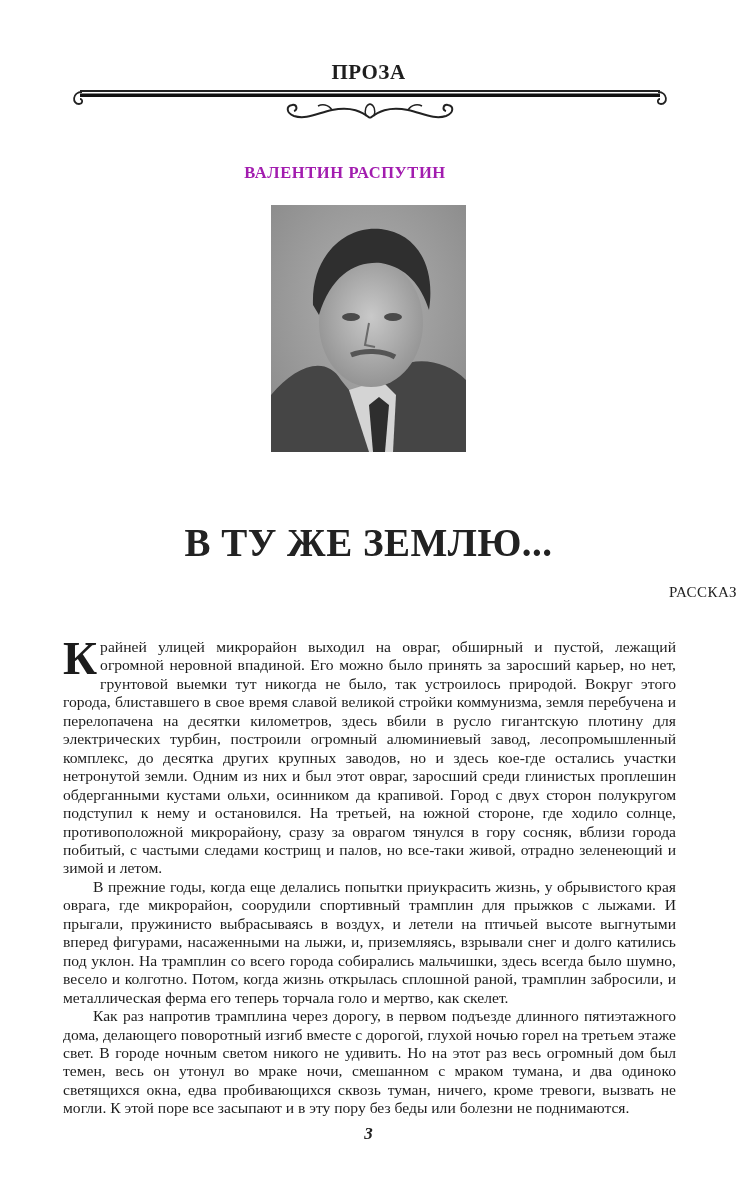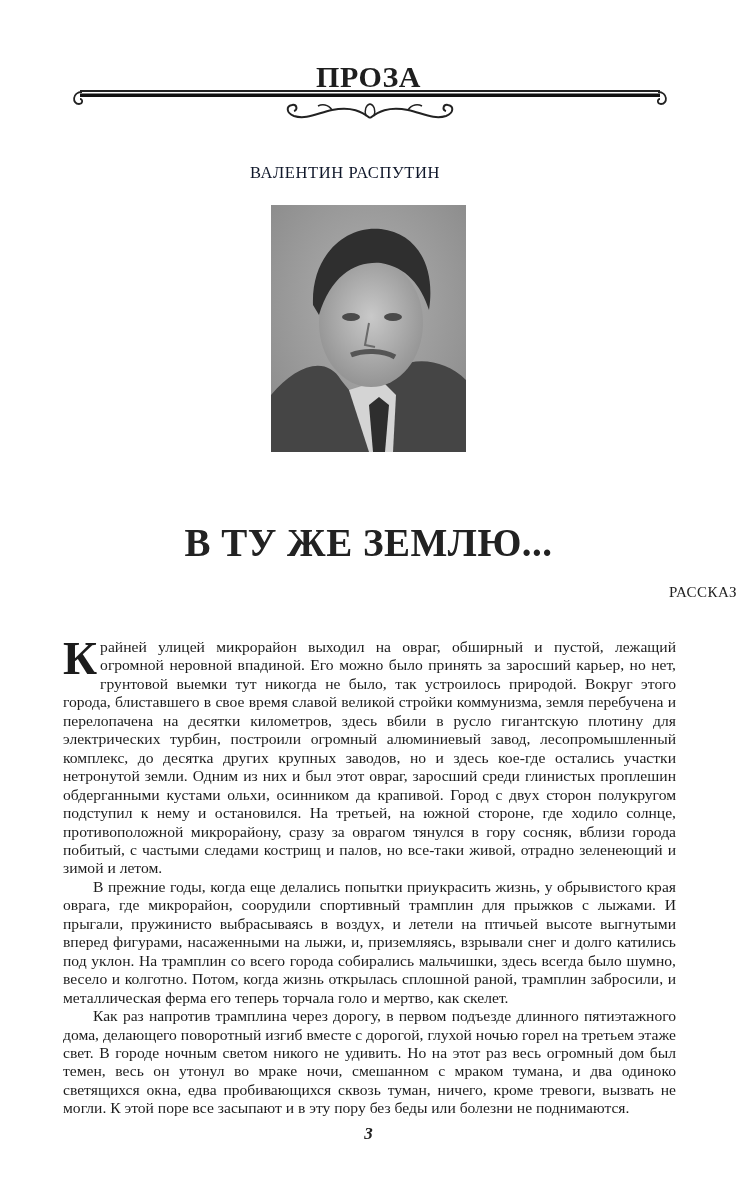--- a/index.html
+++ b/index.html
@@ -1,22 +1,22 @@
 <!DOCTYPE html>
 <html><head>
 <meta charset="utf-8">
 <style>
   html, body { margin:0; padding:0; background:#ffffff; }
   body { width:737px; height:1200px; position:relative; overflow:hidden; color:#1a1a1a;
          font-family:"Liberation Serif","DejaVu Serif",serif; }
   .section-title { position:absolute; left:0; width:737px; top:60px; text-align:center;
-         font-size:30px; font-weight:bold; letter-spacing:0.5px; color:#1e1e1e; }
+         font-size:21px; font-weight:bold; letter-spacing:0.5px; color:#1e1e1e; }
   .ornament { position:absolute; left:70px; top:84px; width:600px; height:44px; }
   .author { position:absolute; left:0; width:690px; top:163px; text-align:center;
-         font-size:16.5px; font-weight:normal; letter-spacing:0.6px; color:#0f172a; }
+         font-size:16.5px; font-weight:bold; letter-spacing:0.6px; color:#a21caf; }
   .photo { position:absolute; left:271px; top:205px; width:195px; height:247px;
          background:#9b9b9b; overflow:hidden; }
   .story-title { position:absolute; left:0; width:737px; top:520px; text-align:center;
          font-size:39px; font-weight:bold; letter-spacing:0.5px; color:#222; }
   .genre { position:absolute; left:0; width:737px; top:584px; text-align:right;
          font-size:15px; letter-spacing:0.5px; color:#222; }
   .body-text { position:absolute; left:63px; top:638px; width:613px;
          font-size:15.6px; line-height:18.45px; text-align:justify; color:#1c1c1c; }
   .body-text p { margin:0; text-indent:30px; }
   .body-text p.first { text-indent:0; }

